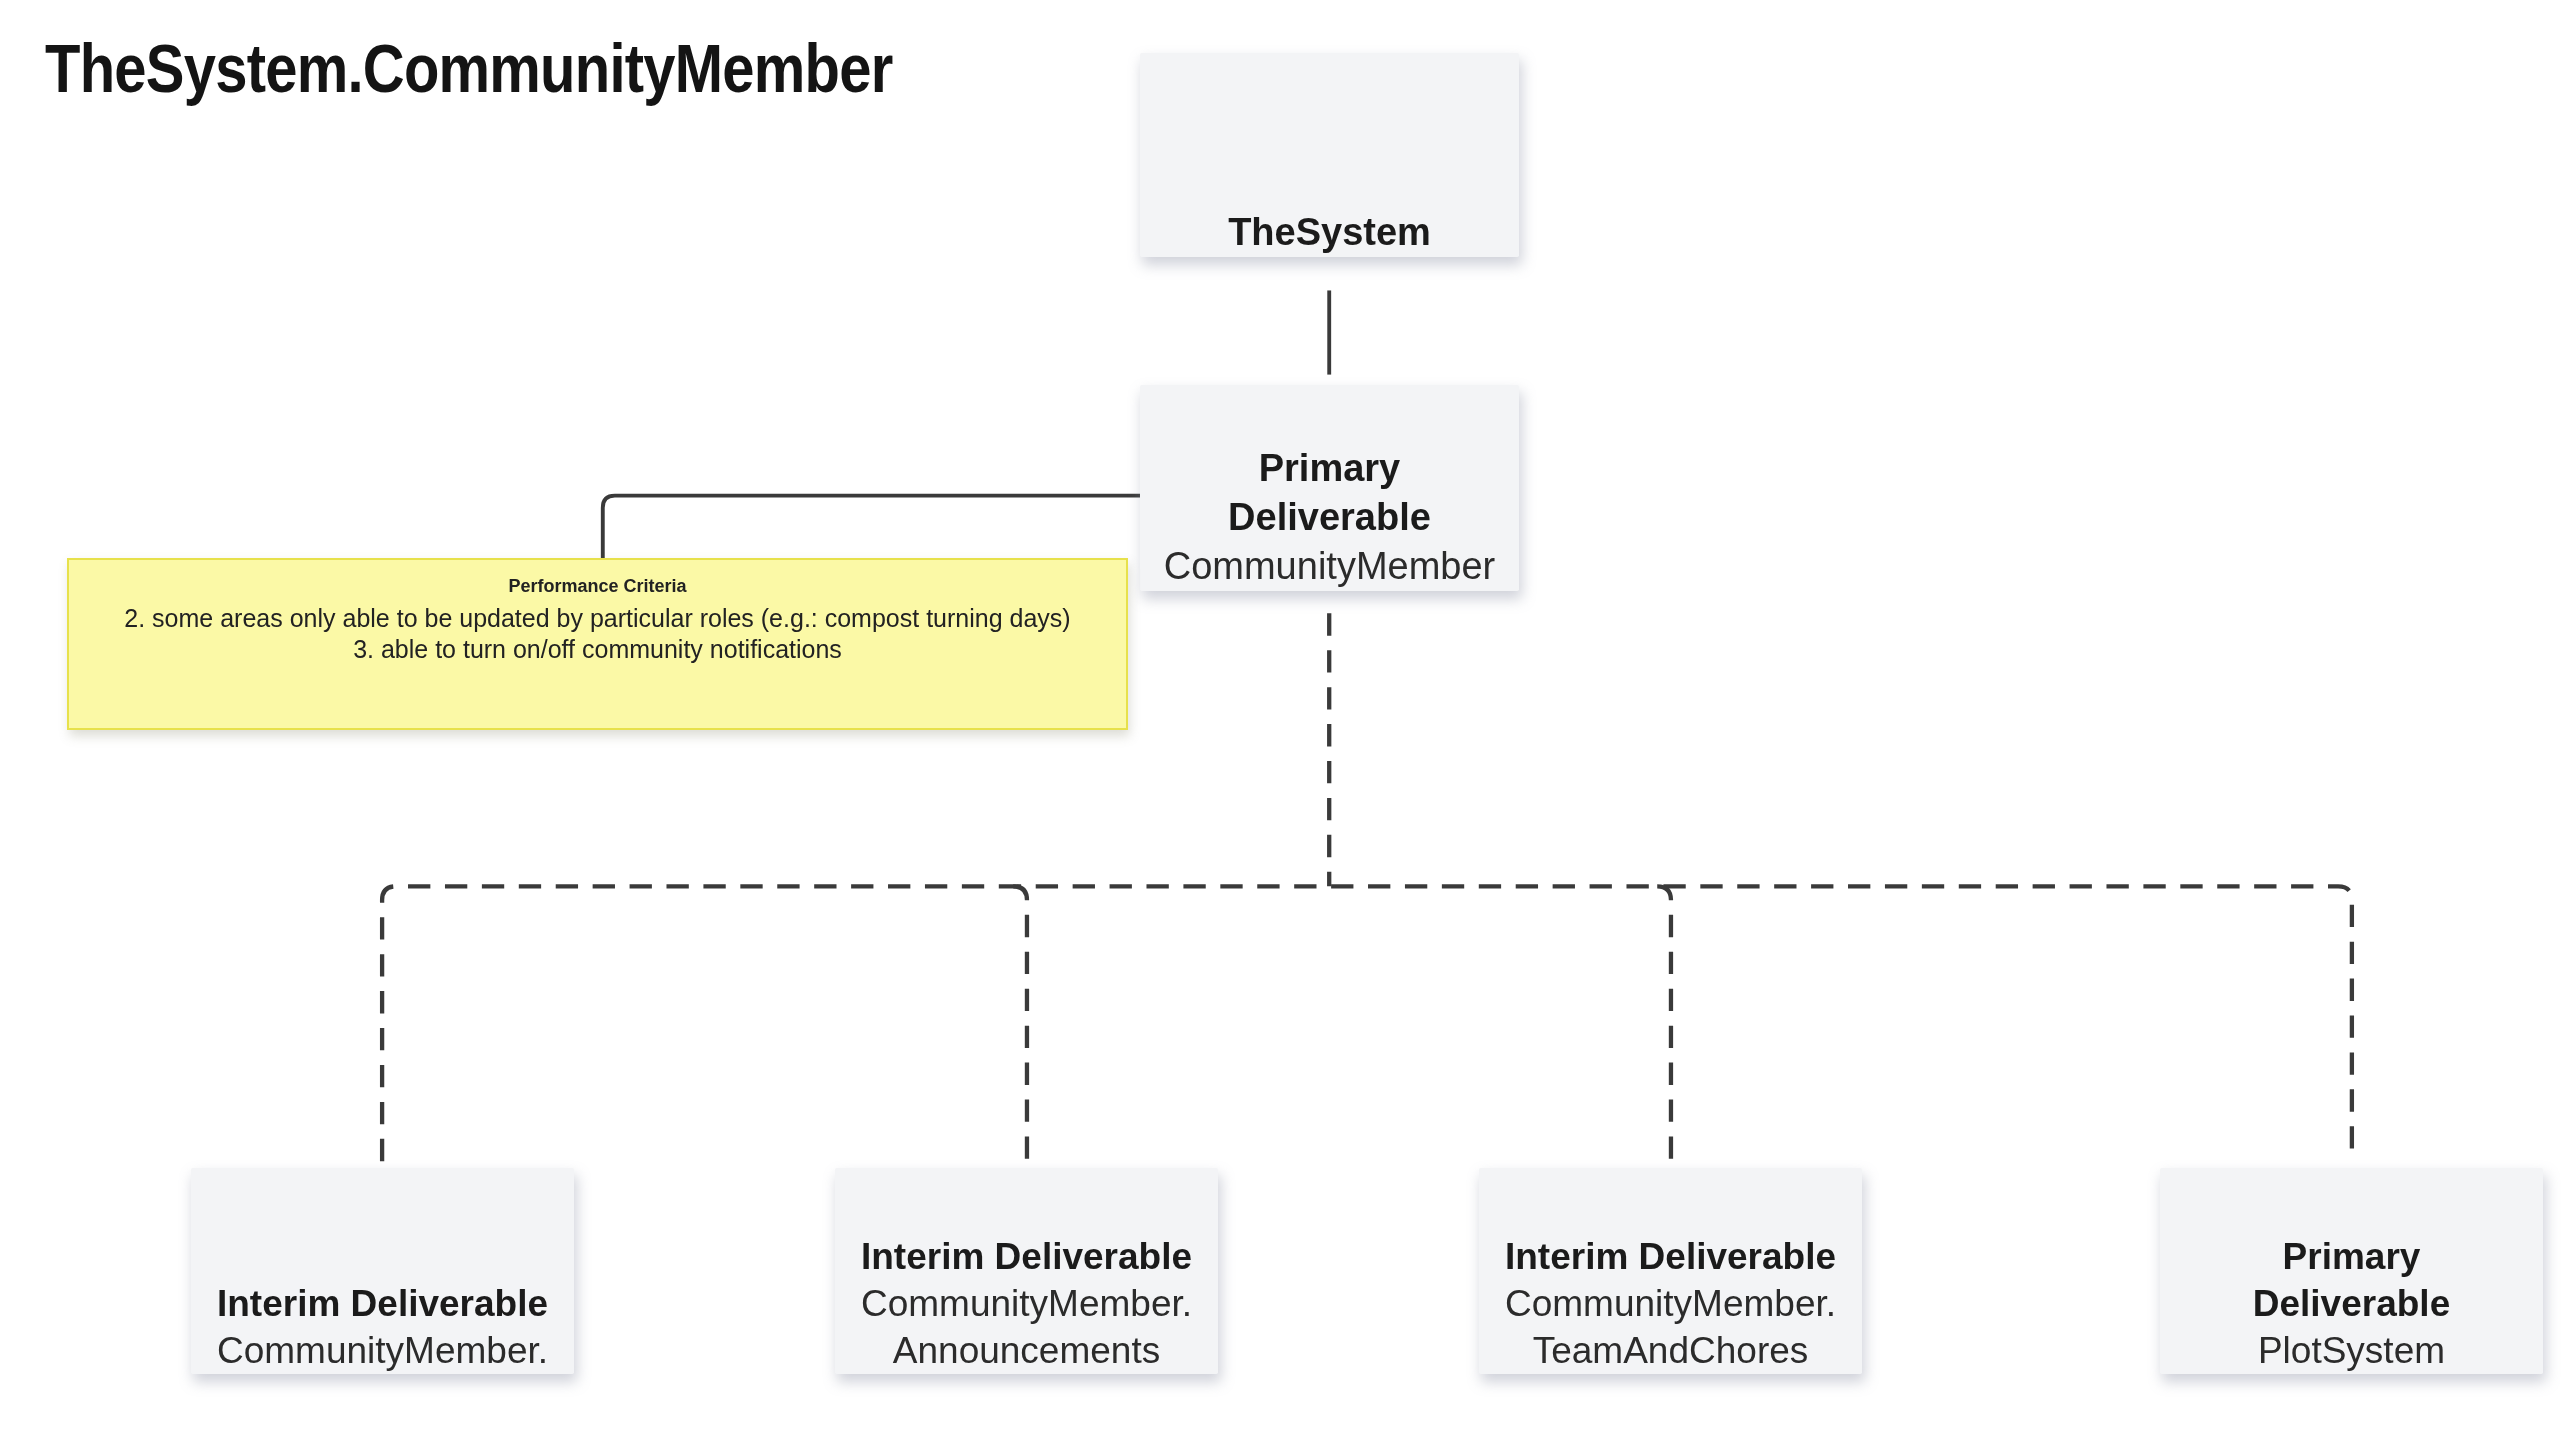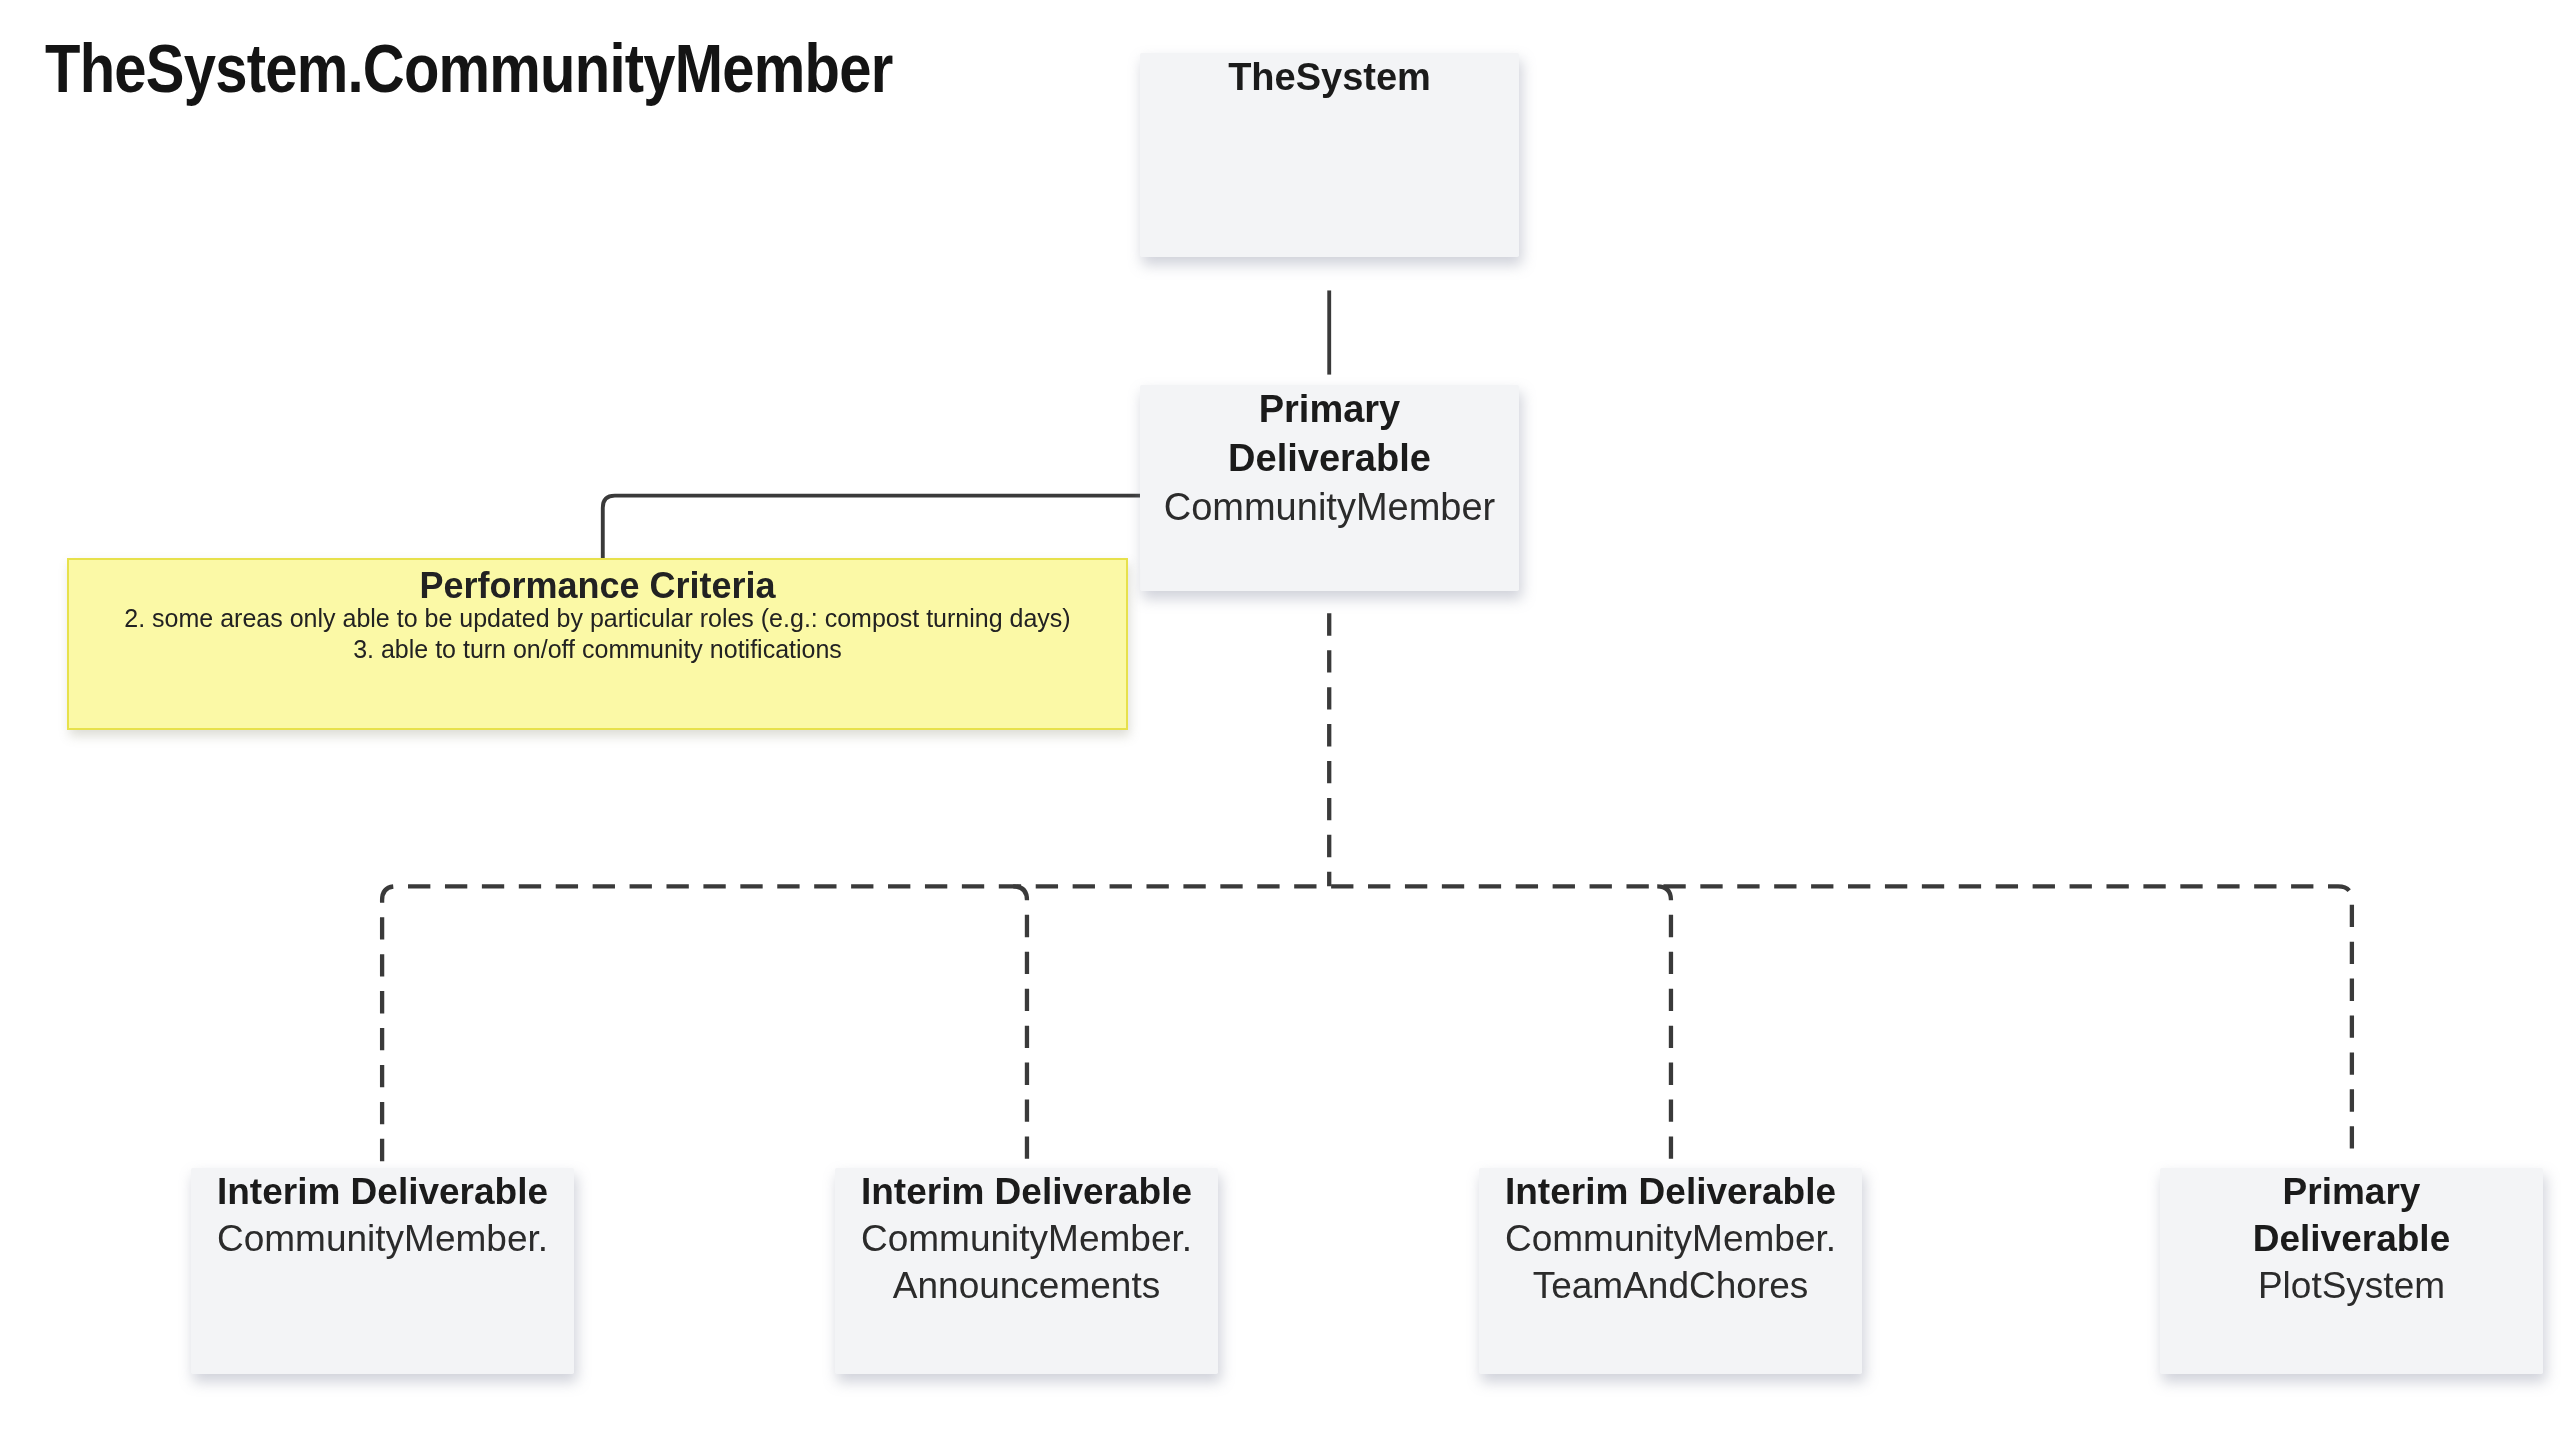--- a/index.html
+++ b/index.html
@@ -33,21 +33,21 @@
   .node {
     position: absolute;
     width: 379px;
     height: 206px;
     background: #f3f4f6;
     border-radius: 1.7px;
     box-shadow: 2.6px 7.7px 13.7px rgba(143, 148, 166, 0.42);
     display: flex;
     flex-direction: column;
     align-items: center;
-    justify-content: flex-start;
+    justify-content: flex-end;
     text-align: center;
     color: #2b2b2b;
     font-size: 38px;
     line-height: 49px;
   }
   .node .b { font-weight: 700; color: #1b1b1b; }
   .node-root    { left: 1140px; top: 53px;  height: 204px; }
   .node-primary { left: 1140px; top: 385px; }
   .child        { width: 383px; height: 206px; top: 1168px; font-size: 37px; line-height: 47px; }
   .c1 { left: 191px; }
@@ -61,21 +61,21 @@
     width: 1061px;
     height: 172px;
     box-sizing: border-box;
     background: #fbf9a6;
     border: 2.6px solid #e7e14b;
     box-shadow: 1.7px 6px 10.3px rgba(120, 120, 90, 0.25);
     text-align: center;
     color: #222222;
     padding-top: 8.6px;
   }
-  .note-title { font-size: 36px; font-weight: 700; line-height: 34px; }
+  .note-title { font-size: 18px; font-weight: 700; line-height: 34px; }
   .note-item  { font-size: 25px; line-height: 31px; }
 </style>
 </head>
 <body>
 
 <div class="canvas">
 
   <svg class="wires" viewBox="0 0 3000 1687" xmlns="http://www.w3.org/2000/svg">
     <path d="M1548 338 L1548 436" fill="none" stroke-width="4.5" stroke="#3a3a3a"></path>
     <path d="M1328 577 L716 577 Q702 577 702 591 L702 650" fill="none" stroke-width="4.5" stroke="#3a3a3a"></path>

